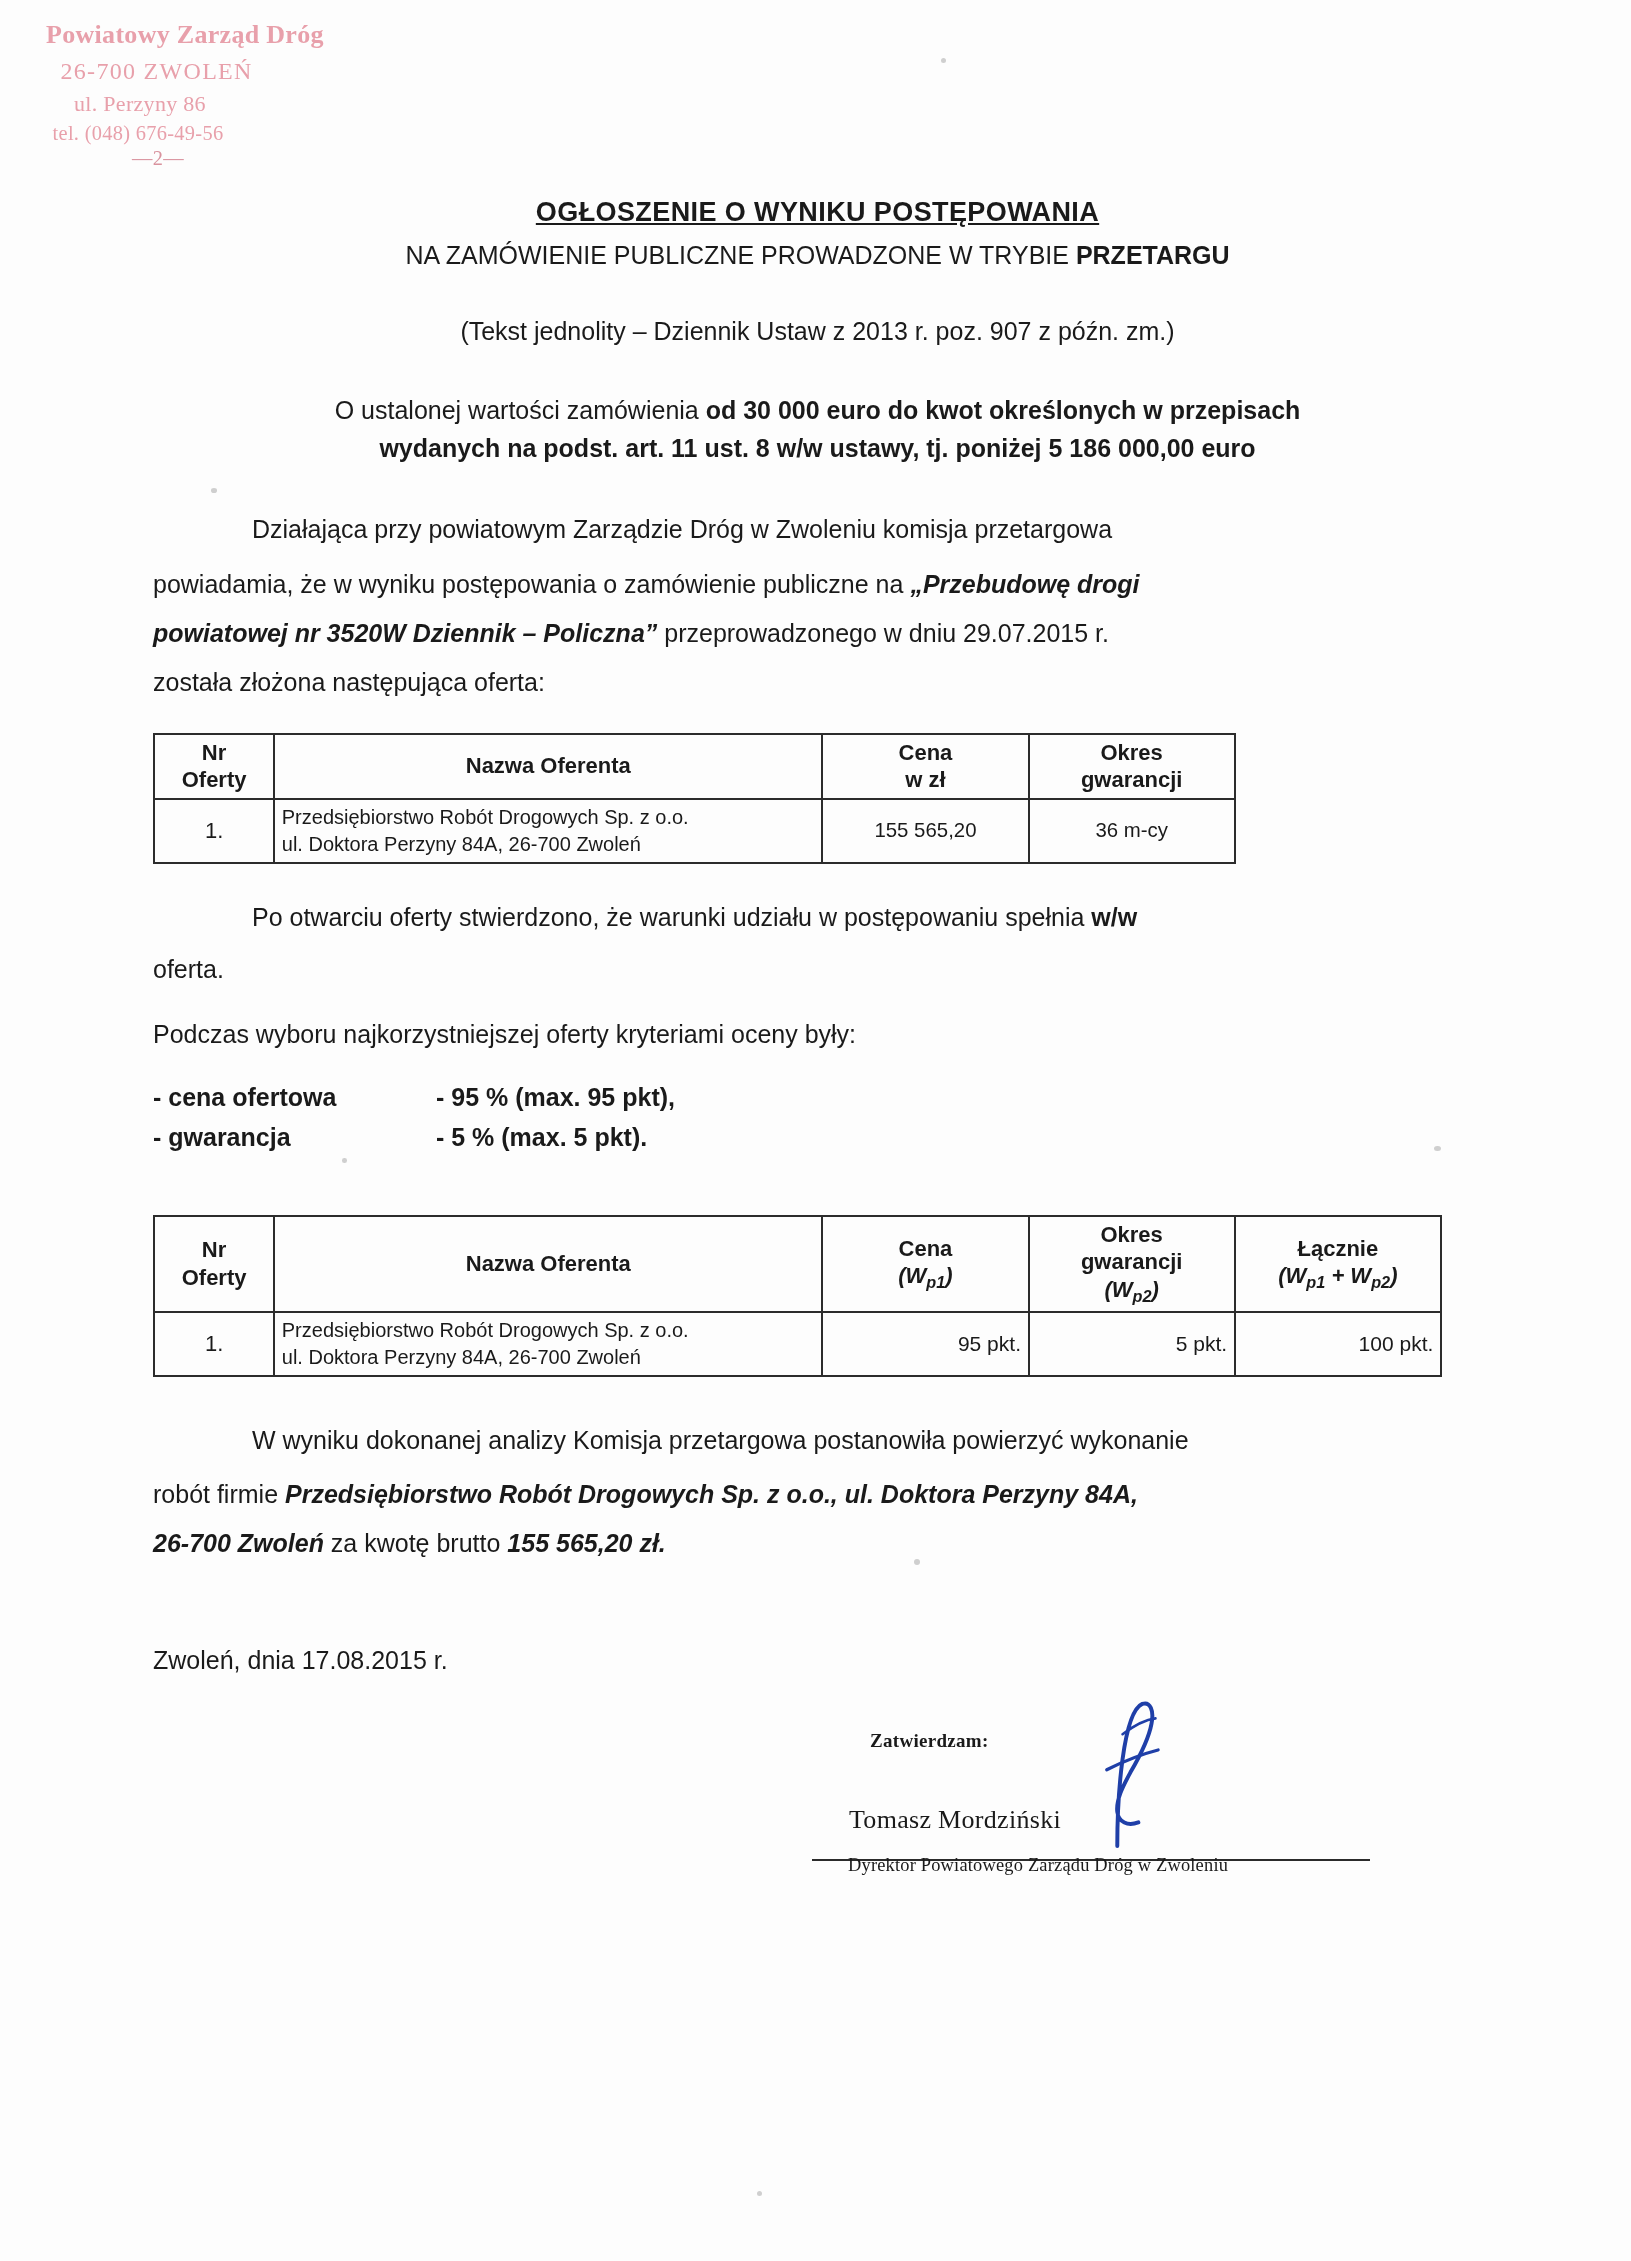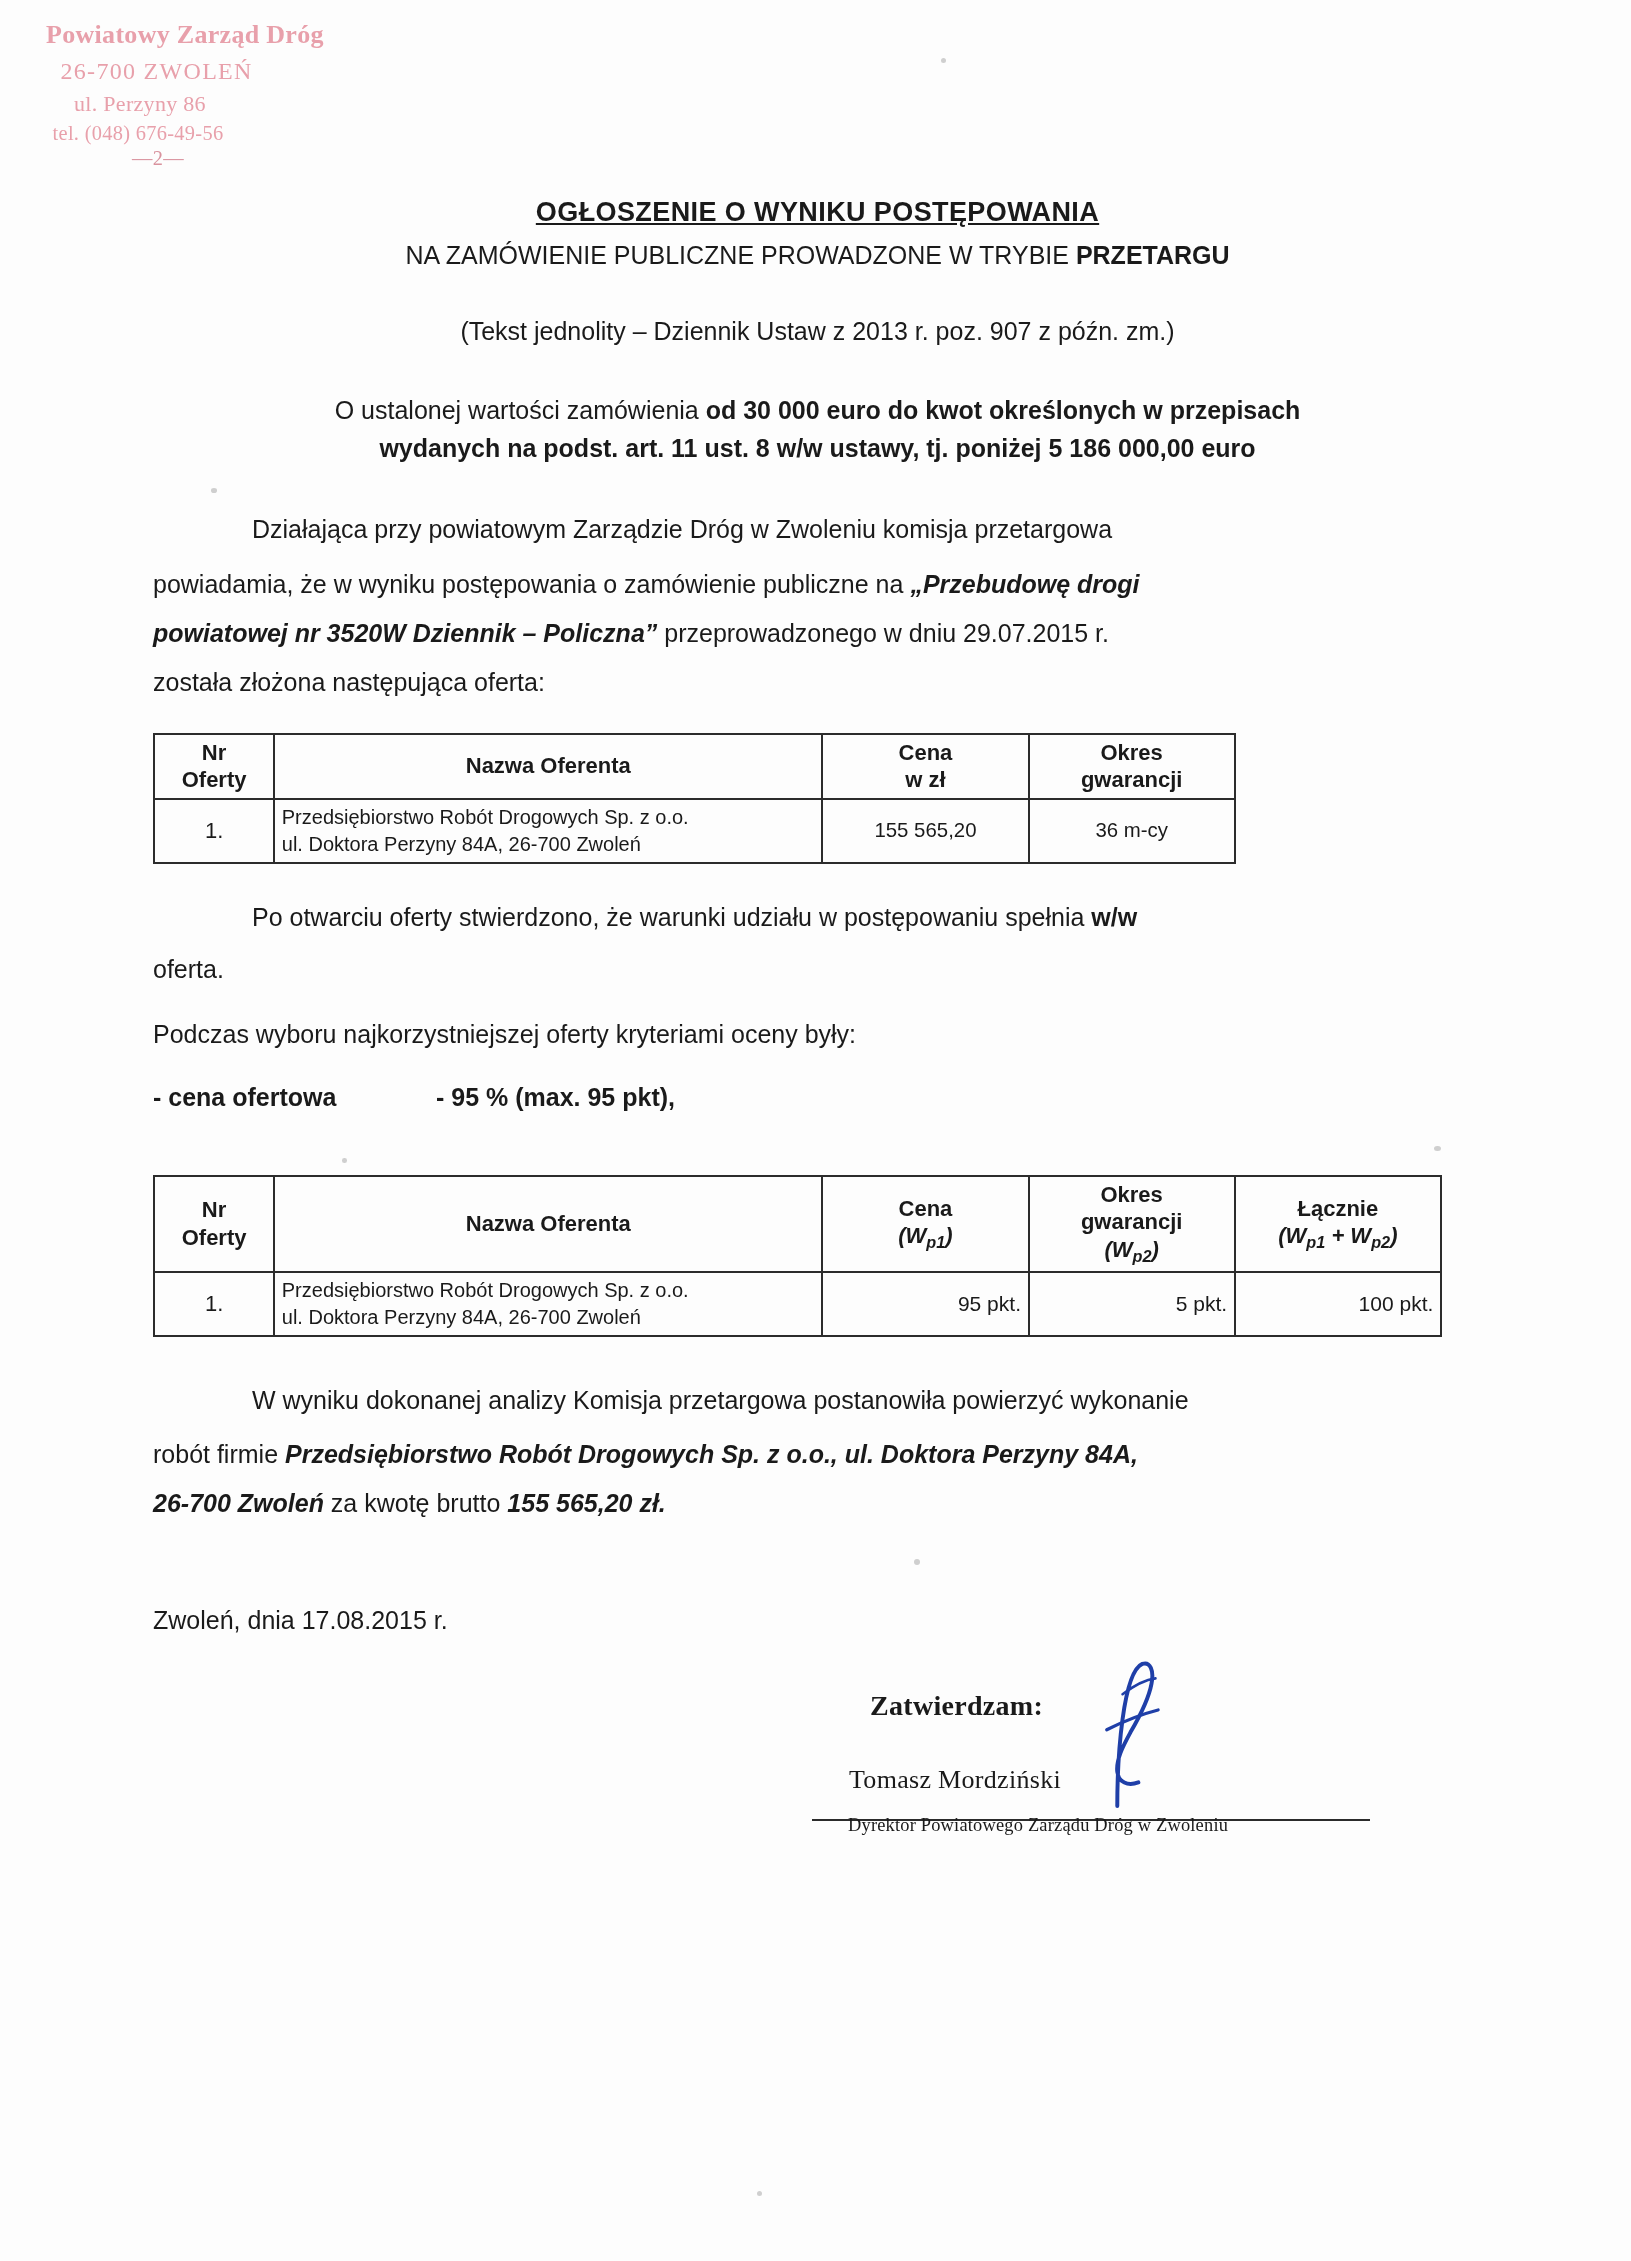--- a/index.html
+++ b/index.html
@@ -134,21 +134,21 @@
     margin-top: 38px;
     width: 100%;
     height: 217px;
   }
   .sig-approve {
     position: absolute;
     left: 717px;
     top: 17px;
     font-family: "Liberation Serif", serif;
     font-weight: bold;
-    font-size: 28px;
+    font-size: 19px;
     letter-spacing: 0.3px;
     text-align: right;
   }
   .sig-name {
     position: absolute;
     left: 696px;
     top: 92px;
     font-family: "Liberation Serif", serif;
     font-size: 26px;
     letter-spacing: 0.3px;
@@ -266,20 +266,24 @@
     <p class="para" style="margin-top:4px;">
       <span>oferta.</span>
     </p>
 
     <p class="para-tight">Podczas wyboru najkorzystniejszej oferty kryteriami oceny były:</p>
 
     <div class="criteria">
       <div class="row">
         <div class="k b">- cena ofertowa</div>
         <div class="v">- 95 % (max. 95 pkt),</div>
+      </div>
+      <div class="row">
+        <div class="k b">- gwarancja</div>
+        <div class="v">-  5 % (max.  5 pkt).</div>
       </div>
     </div>
 
     <table class="offer" style="margin-top:58px;">
       <thead>
         <tr>
           <th class="c-nr">
             <span>Nr</span><br>
             <span>Oferty</span>
           </th>

